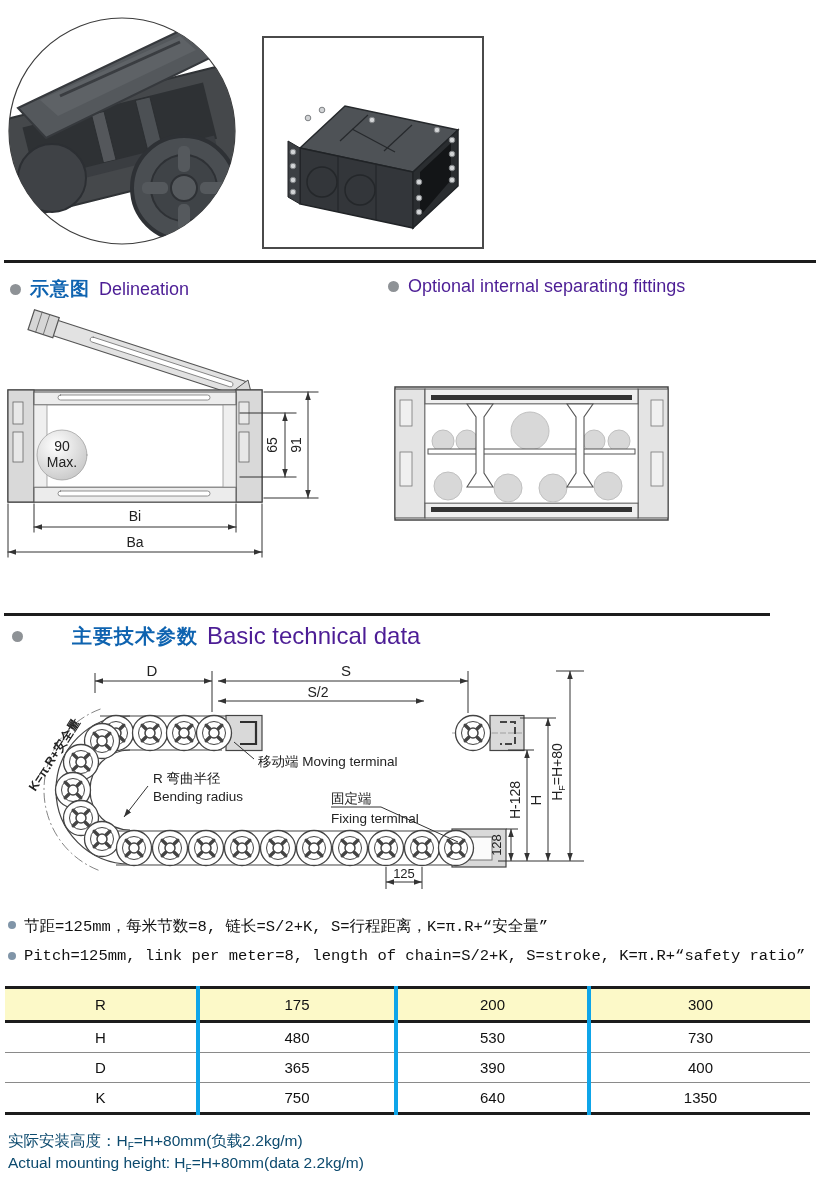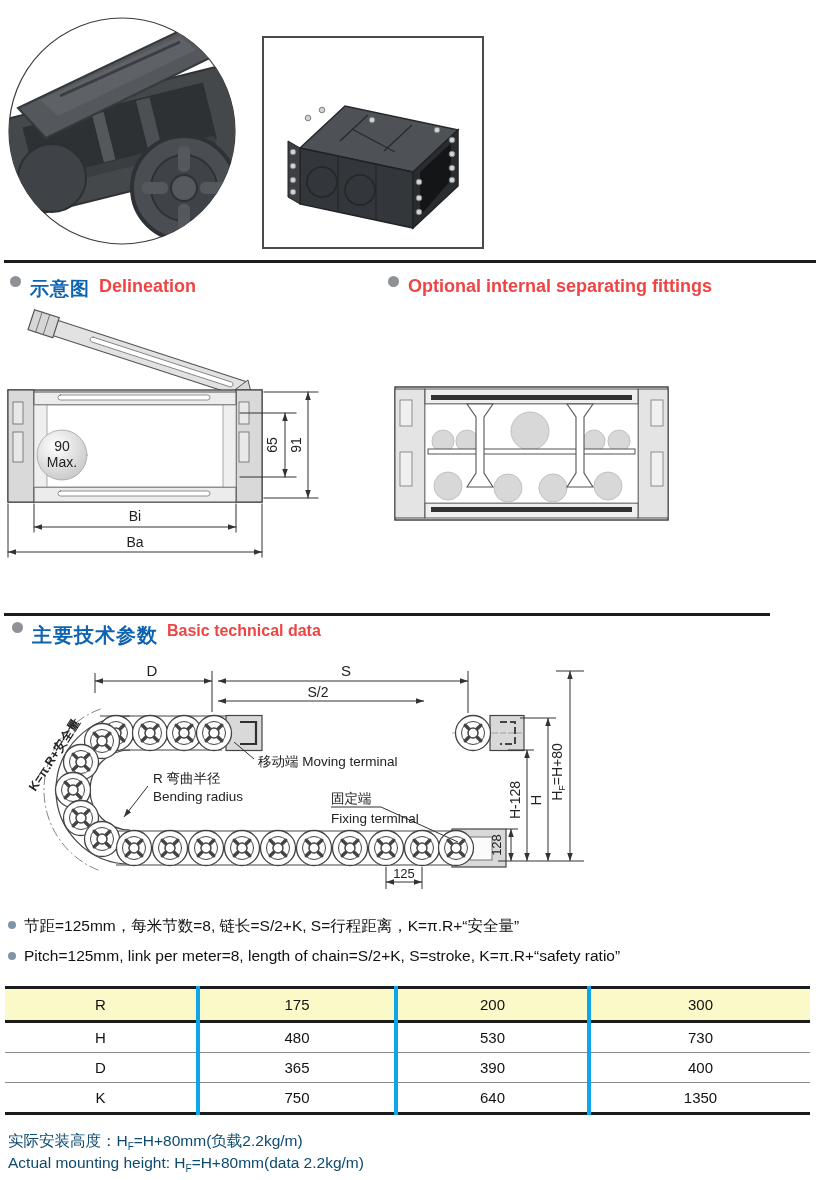--- a/index.html
+++ b/index.html
@@ -1,26 +1,26 @@
 <!DOCTYPE html>
 <html><head>
 <meta charset="utf-8">
 <style>
   html,body{margin:0;padding:0;background:#ffffff;}
   body{width:820px;height:1180px;position:relative;overflow:hidden;
        font-family:"Liberation Sans","DejaVu Sans",sans-serif;color:#1a1a1a;}
   .abs{position:absolute;}
   .divider{position:absolute;height:3px;background:#1c1c1c;}
-  .sec-header{position:absolute;display:flex;align-items:flex-start;gap:9px;white-space:nowrap;}
+  .sec-header{position:absolute;display:flex;align-items:center;gap:9px;white-space:nowrap;}
   .sec-bullet{width:11px;height:11px;border-radius:50%;background:#8e9296;flex:0 0 auto;}
   .sec-cn{color:#0e63b0;font-weight:700;font-size:19px;letter-spacing:1px;}
-  .sec-en{color:#ef4444;font-size:18px;font-weight:bold;}
-  .sec-header.big .sec-cn{font-size:20px;}
-  .sec-header.big .sec-en{font-size:16px;}
-  .note-line{position:absolute;display:flex;align-items:flex-start;gap:8px;font-size:15.5px;color:#111;white-space:nowrap;}
+  .sec-en{color:#4c1d95;font-size:18px;}
+  .sec-header.big .sec-cn{font-size:20px;margin-left:40px;}
+  .sec-header.big .sec-en{font-size:24px;}
+  .note-line{position:absolute;display:flex;align-items:flex-start;gap:8px;font-size:15.5px;color:#111;white-space:nowrap;font-family:Liberation Mono, monospace;}
   .note-bullet{width:8px;height:8px;border-radius:50%;background:#8095a8;margin-top:5px;flex:0 0 auto;}
   table.spec{position:absolute;left:5px;top:986px;width:805px;border-collapse:collapse;
              border-top:3px solid #1c1c1c;border-bottom:3px solid #1c1c1c;font-size:15px;}
   table.spec td{border-left:4px solid #0ea5e9;text-align:center;height:29px;padding:0;color:#111;}
   table.spec td:first-child{border-left:none;}
   table.spec tr.head td{background:#fcf9c8;border-bottom:3px solid #1c1c1c;height:31px;}
   table.spec tr.body td{border-bottom:1px solid #8a8a8a;}
   .mount-line{position:absolute;font-size:15.5px;color:#0c4a6e;white-space:nowrap;}
   .mount-line sub{font-size:10px;}
   svg text{font-family:"Liberation Sans","DejaVu Sans",sans-serif;fill:#222;}

